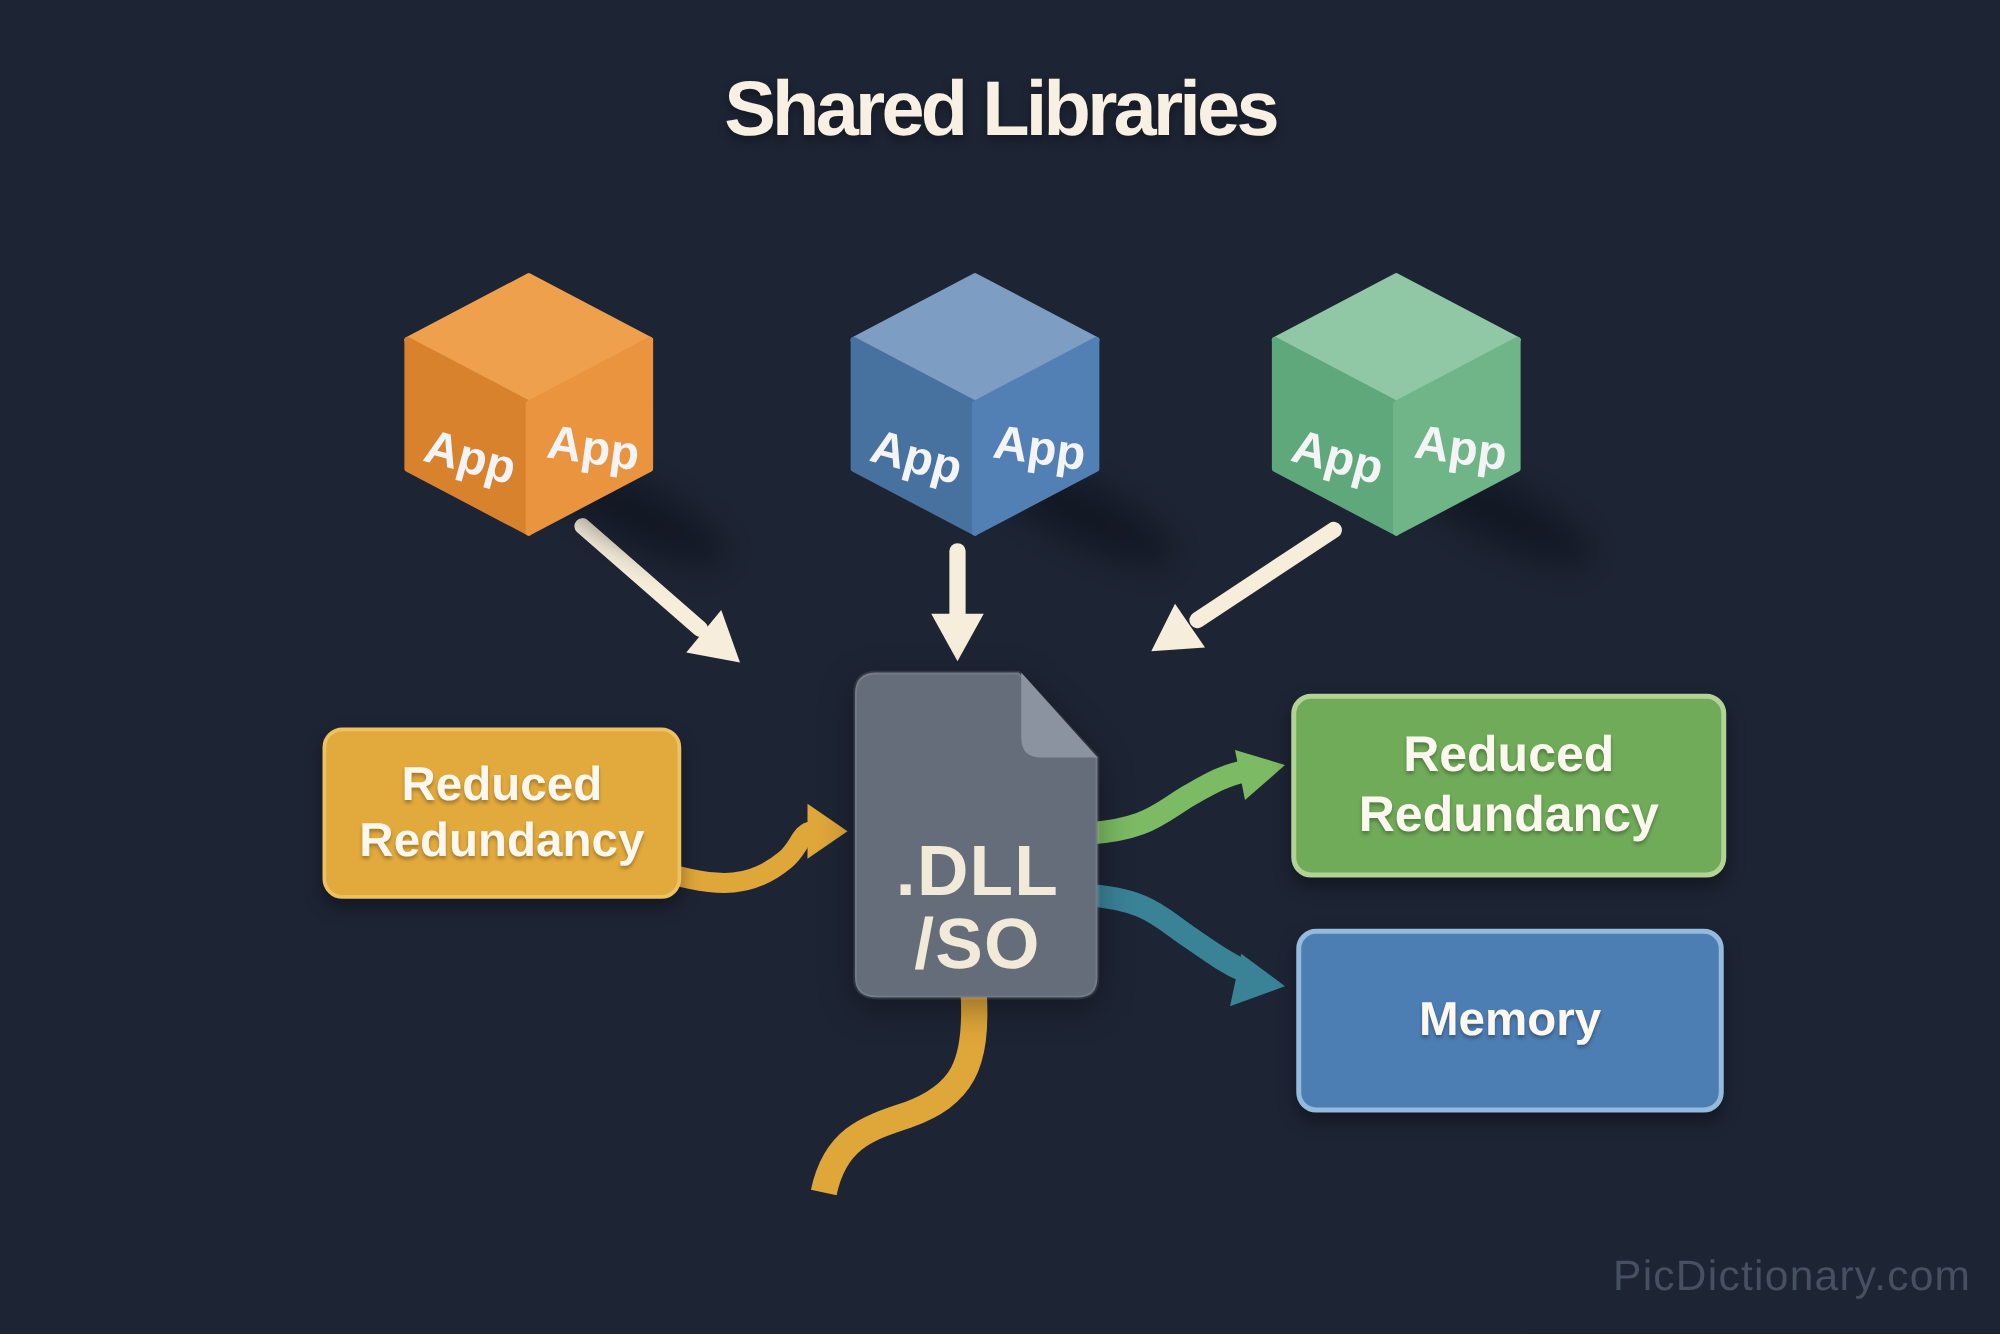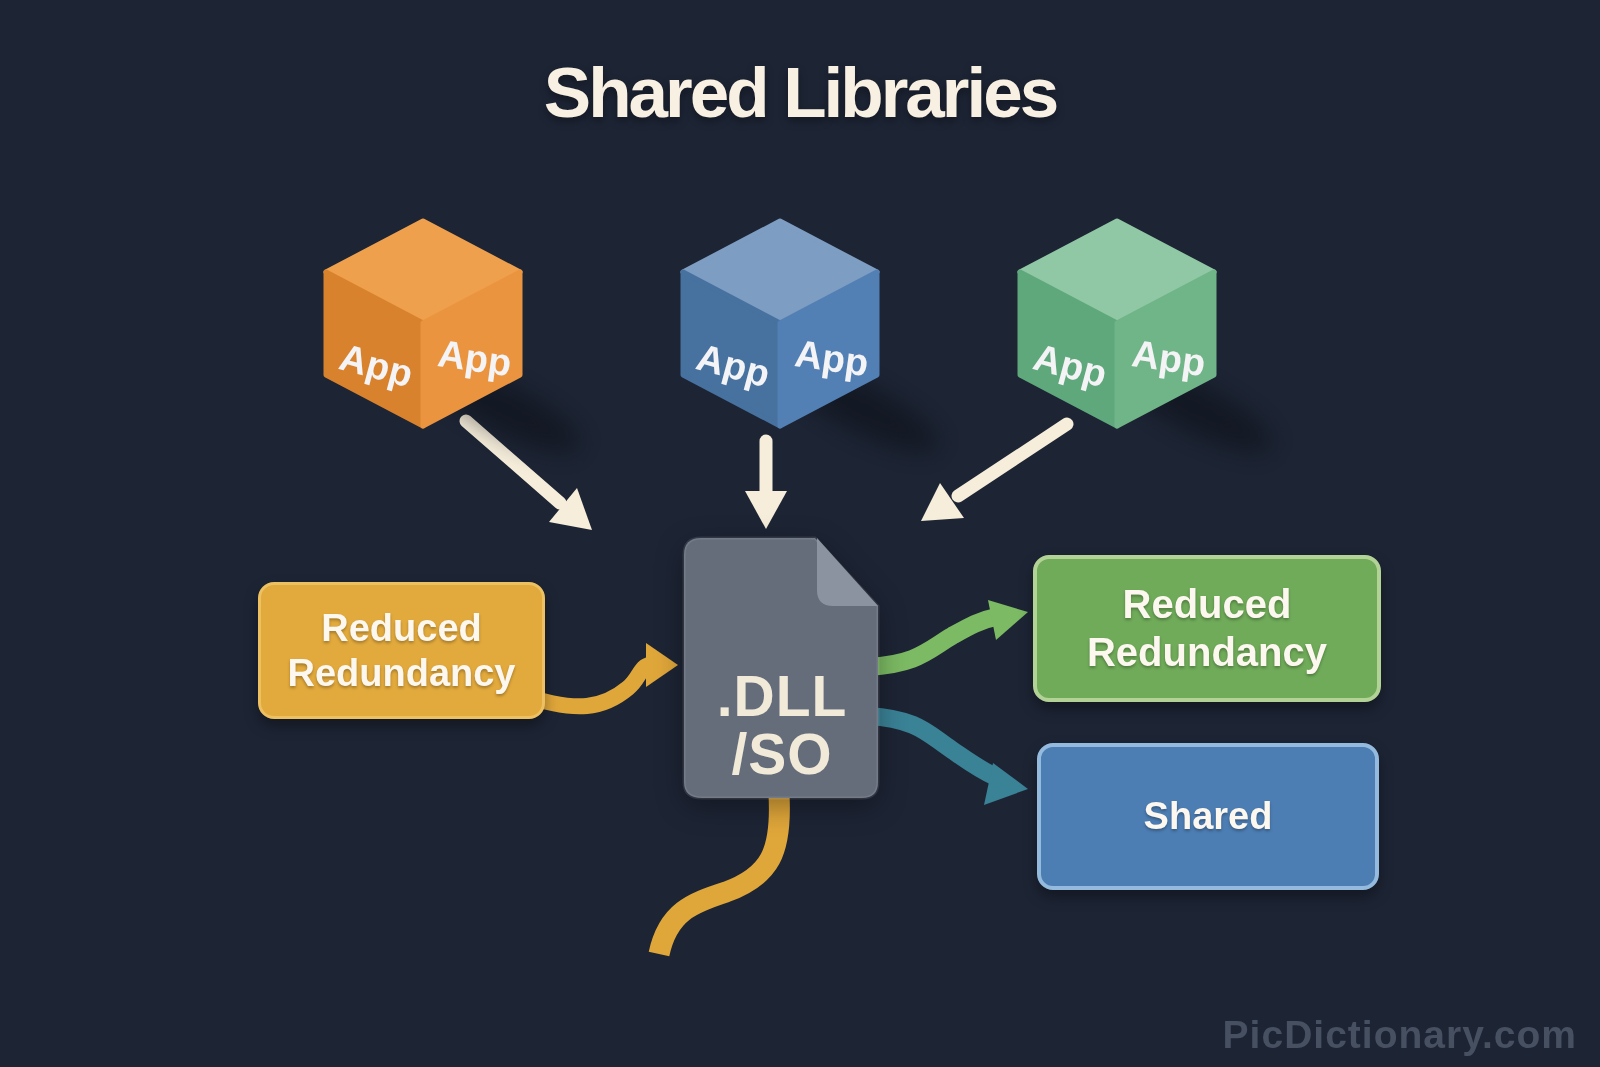--- a/index.html
+++ b/index.html
@@ -1,42 +1,42 @@
 <!DOCTYPE html>
 <html><head>
 <meta charset="utf-8">
 <style>
   html,body{margin:0;padding:0;background:#10141f;}
   #stage{position:relative;width:1600px;height:1067px;overflow:hidden;
          background:#1d2434;font-family:"Liberation Sans",sans-serif;}
   .layer{position:absolute;left:0;top:0;width:1600px;height:1067px;}
   #connectors{z-index:1;pointer-events:none;}
   .title{position:absolute;top:52px;left:0;width:100%;text-align:center;
-         font-size:71px;font-weight:800;letter-spacing:-3px;color:#f8f0e2;
+         font-size:62px;font-weight:800;letter-spacing:-3px;color:#f8f0e2;
          text-shadow:0 4px 8px rgba(0,0,0,0.35);z-index:2;}
   .cube{position:absolute;z-index:2;}
   .cube-shadow{position:absolute;z-index:1;width:170px;height:48px;border-radius:50%;
                background:rgba(8,11,18,0.5);filter:blur(13px);transform:rotate(27deg);}
   .cube text{fill:#f4f4f6;font-weight:800;font-size:38px;
              font-family:"Liberation Sans",sans-serif;text-anchor:middle;}
   .cube polygon{stroke-width:5;stroke-linejoin:round;}
   #file-icon{position:absolute;left:681px;top:536px;z-index:2;
              filter:drop-shadow(0 8px 14px rgba(0,0,0,0.35));}
   #file-icon text{font-weight:800;font-size:57px;letter-spacing:1px;
                   font-family:"Liberation Sans",sans-serif;text-anchor:middle;}
   .benefit{position:absolute;z-index:2;border-radius:16px;border:4px solid;
            display:flex;flex-direction:column;align-items:center;justify-content:center;
            box-shadow:0 7px 14px rgba(0,0,0,0.35);
            font-weight:800;font-size:38px;line-height:1.18;
            text-shadow:0 2px 3px rgba(0,0,0,0.28);text-align:center;}
   #benefit-gold{left:258px;top:582px;width:281px;height:131px;border-width:3px;}
   #benefit-green{left:1033px;top:555px;width:340px;height:139px;font-size:40px;}
   #benefit-blue{left:1037px;top:743px;width:334px;height:139px;}
-  .watermark{position:absolute;right:23px;bottom:10px;z-index:2;
-             font-size:39px;font-weight:700;letter-spacing:1px;}
+  .watermark{position:absolute;right:23px;bottom:26px;z-index:2;
+             font-size:34px;font-weight:400;letter-spacing:1px;}
 </style>
 </head>
 <body>
 
 <div id="stage" style="background-color: rgb(29, 36, 52);">
 
   <svg id="connectors" class="layer" viewBox="0 0 1600 1067" xmlns="http://www.w3.org/2000/svg">
 
     <path d="M 466 421 L 560 503" fill="none" stroke-width="13" stroke-linecap="round" stroke="#f6edda"></path>
     <polygon points="592,530 549,522 577,488" fill="#f6edda"></polygon>
@@ -100,17 +100,17 @@
     <span>Reduced</span>
     <span>Redundancy</span>
   </div>
 
   <div id="benefit-green" class="benefit" style="background-color: rgb(111, 171, 89); border-color: rgb(179, 210, 150); color: rgb(253, 248, 239);">
     <span>Reduced</span>
     <span>Redundancy</span>
   </div>
 
   <div id="benefit-blue" class="benefit" style="background-color: rgb(76, 125, 179); border-color: rgb(148, 186, 221); color: rgb(253, 248, 239);">
-    <span>Shared</span>
+    <span>Memory</span>
   </div>
 
   <div class="watermark" style="color: rgb(70, 80, 97);">PicDictionary.com</div>
 </div>
 
 </body></html>

